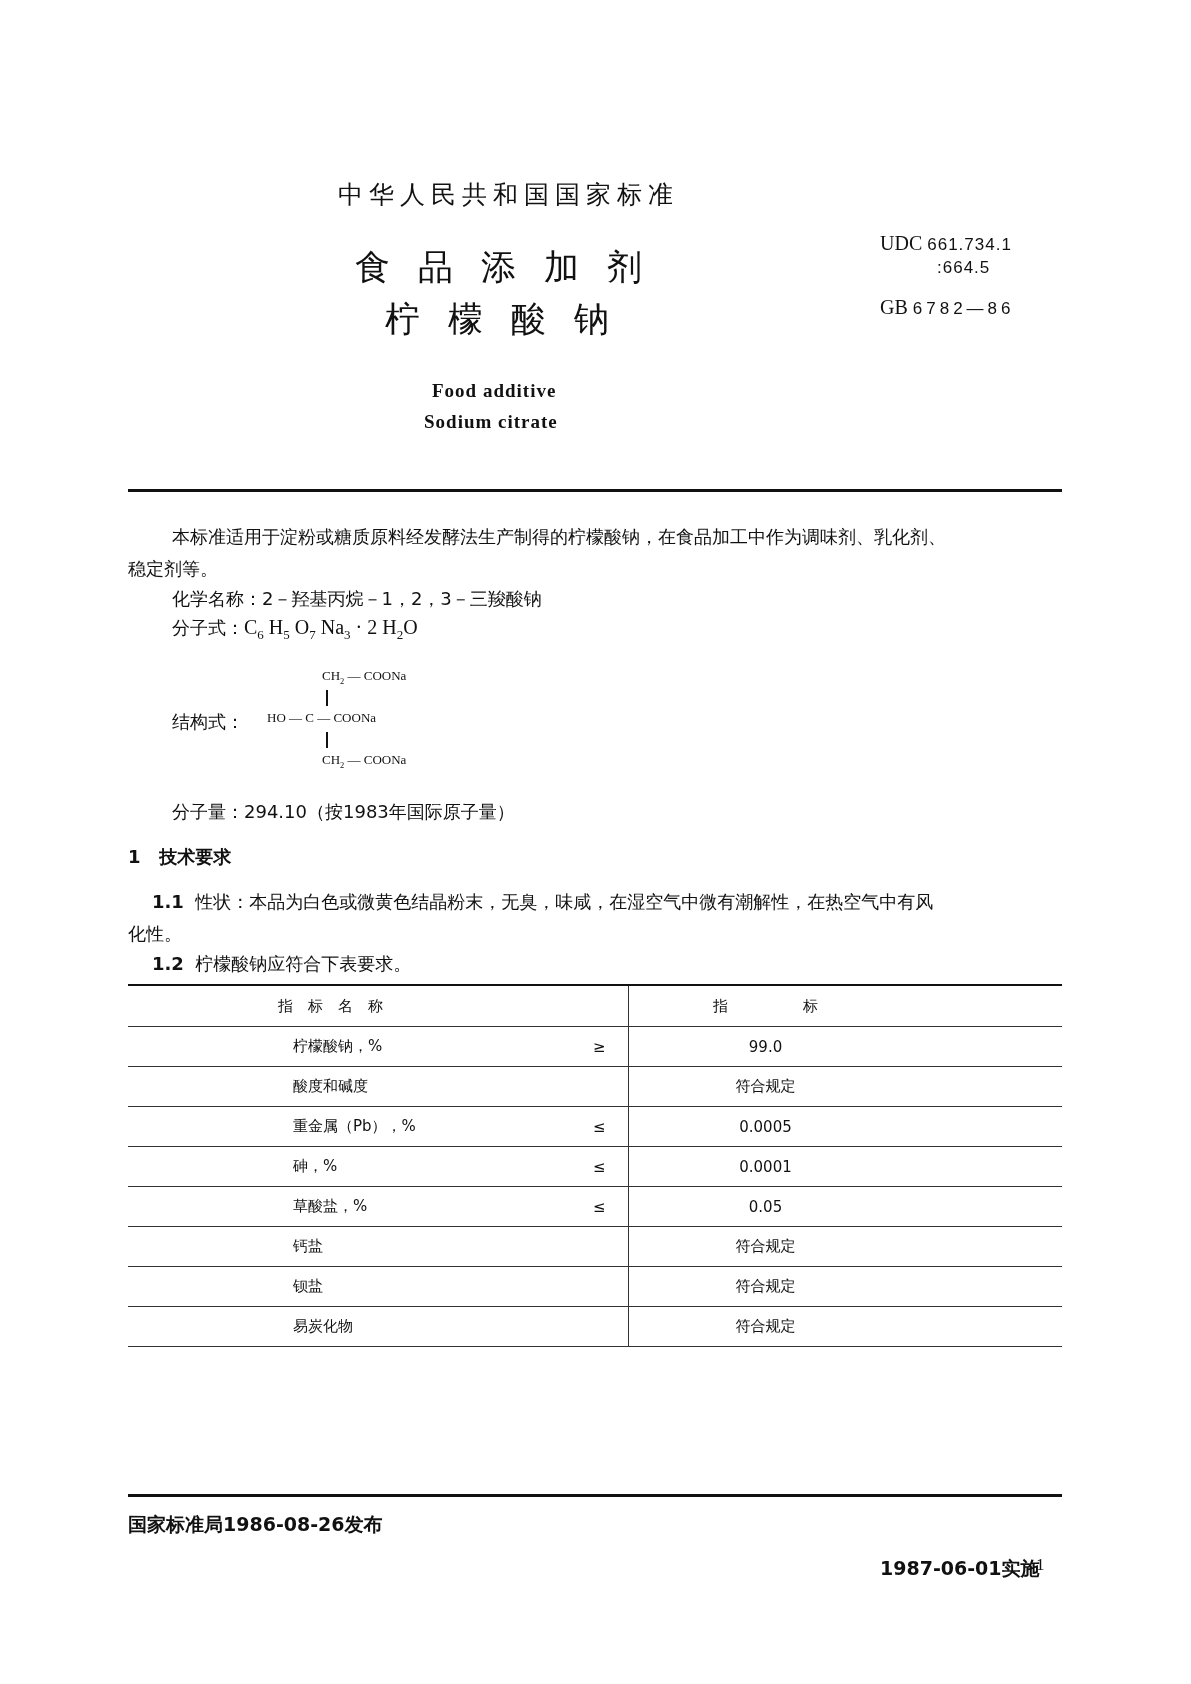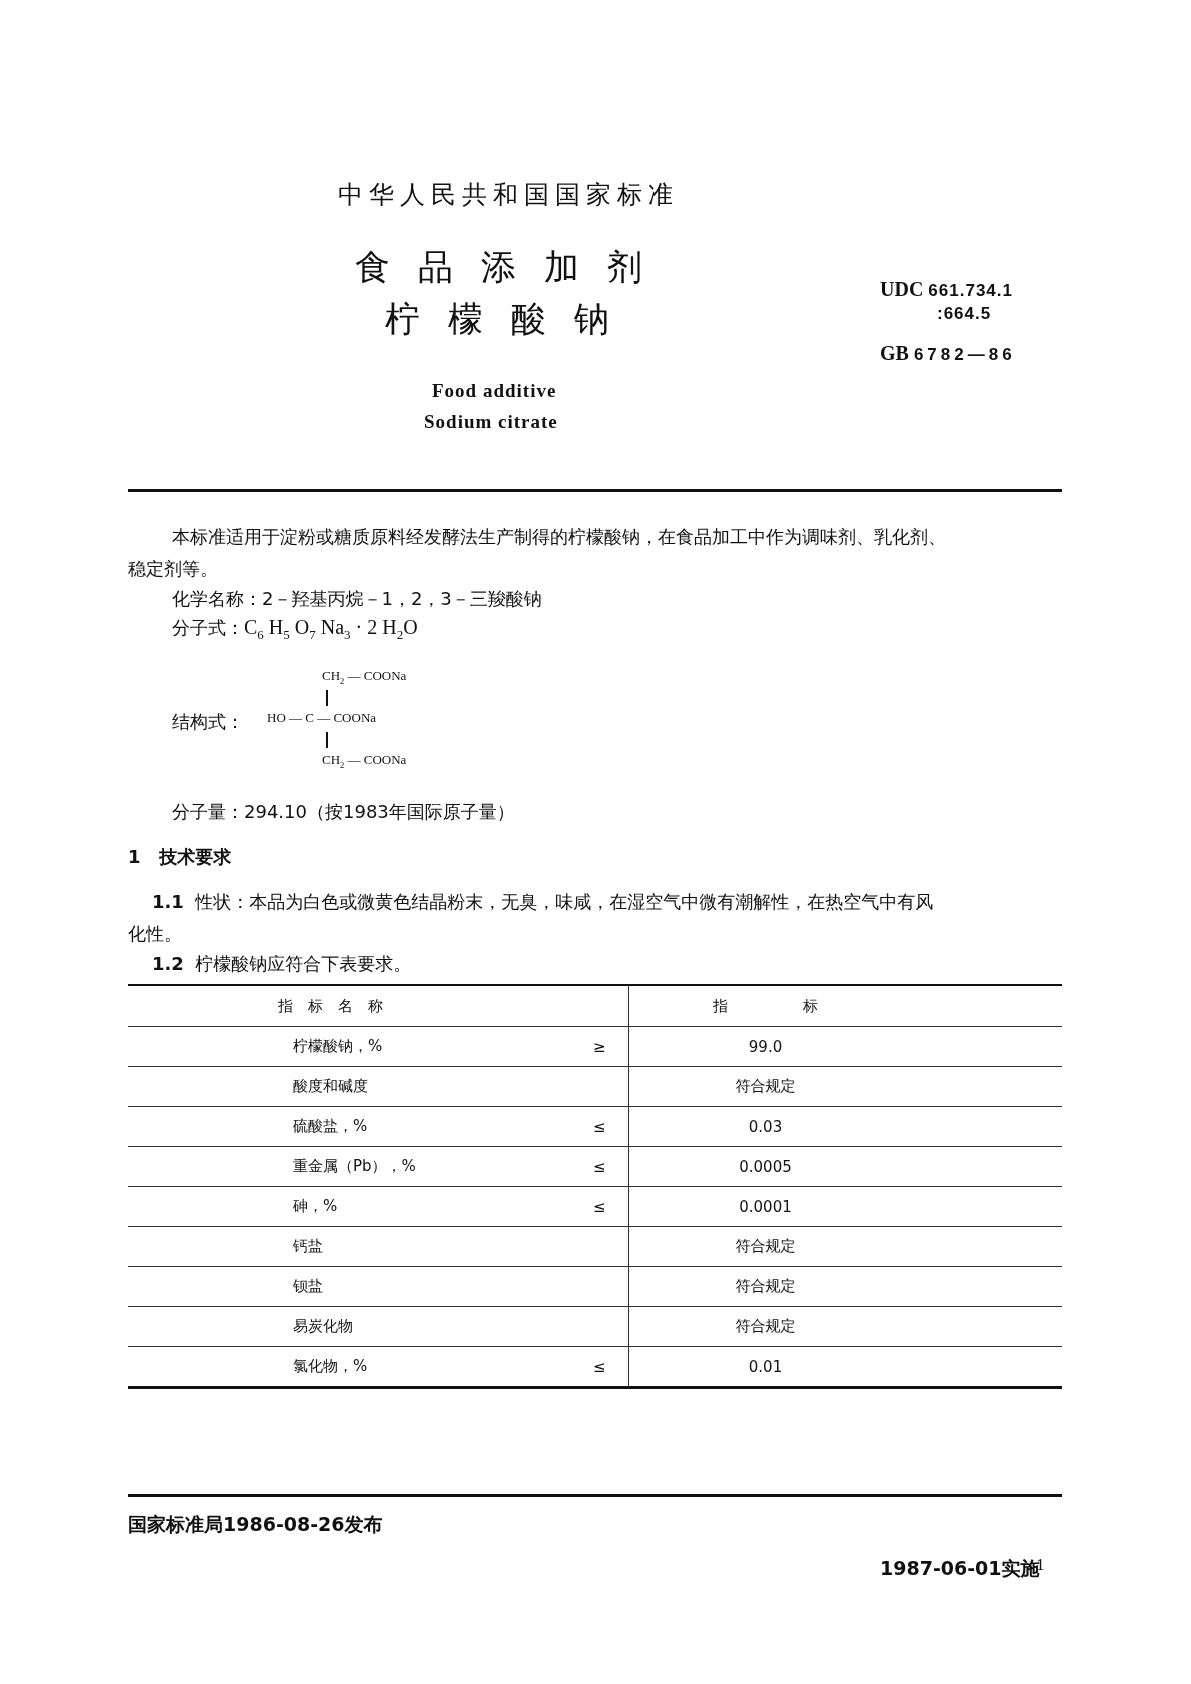--- a/index.html
+++ b/index.html
@@ -3,21 +3,21 @@
 <meta charset="utf-8">
 <style>
   html, body { margin:0; padding:0; background:#ffffff; }
   body { width:1191px; height:1684px; position:relative; overflow:hidden; color:#111; font-family:"DejaVu Serif", serif; }
   .abs { position:absolute; white-space:nowrap; }
   .sans { font-family:"DejaVu Sans", sans-serif; }
   .bold { font-weight:bold; }
   .national { left:338px; top:178px; font-size:25px; letter-spacing:6px; }
   .title-cn { font-size:35px; letter-spacing:28px; }
   .title-en { font-size:19px; font-weight:bold; font-family:"Liberation Serif", serif; }
-  .udc { left:880px; top:232px; font-size:20px; font-weight:bold; font-family:"Liberation Serif", serif;margin-top:46px; }
+  .udc { left:880px; top:232px; font-size:20px; font-weight:normal; font-family:"Liberation Serif", serif; }
   .udc .num { font-family:"Liberation Sans", sans-serif; font-size:17px; letter-spacing:1px; }
   .rule { position:absolute; left:128px; width:934px; background:#111; }
   .para { font-size:18px; }
   .chem { font-family:"Liberation Serif", serif; font-size:13px; }
   sub { font-size:65%; }
   table.spec { position:absolute; left:128px; top:986px; width:934px; border-collapse:collapse; font-size:15px; }
   table.spec td { height:39px; border-bottom:1.5px solid #333; padding:0; vertical-align:middle;margin-top:12px; }
   table.spec td.name { padding-left:165px; width:300px; }
   table.spec td.op { width:35px; text-align:left; border-right:1px solid #333; }
   table.spec td.val { text-align:center; padding-right:160px; }
@@ -95,54 +95,49 @@
         <td class="name">柠檬酸钠，%</td>
         <td class="op">≥</td>
         <td class="val">99.0</td>
       </tr>
   <tr>
         <td class="name">酸度和碱度</td>
         <td class="op"></td>
         <td class="val">符合规定</td>
       </tr>
   <tr>
-        <td class="name">硫酸盐，%</td>
-        <td class="op">≤</td>
-        <td class="val">0.03</td>
-      </tr>
-  <tr>
         <td class="name">重金属（Pb），%</td>
         <td class="op">≤</td>
         <td class="val">0.0005</td>
       </tr>
   <tr>
         <td class="name">砷，%</td>
         <td class="op">≤</td>
         <td class="val">0.0001</td>
+      </tr>
+  <tr>
+        <td class="name">草酸盐，%</td>
+        <td class="op">≤</td>
+        <td class="val">0.05</td>
       </tr>
   <tr>
         <td class="name">钙盐</td>
         <td class="op"></td>
         <td class="val">符合规定</td>
       </tr>
   <tr>
         <td class="name">钡盐</td>
         <td class="op"></td>
         <td class="val">符合规定</td>
       </tr>
   <tr>
         <td class="name">易炭化物</td>
         <td class="op"></td>
         <td class="val">符合规定</td>
       </tr>
-  <tr>
-        <td class="name" style="border-bottom:3px solid #111;">氯化物，%</td>
-        <td class="op" style="border-bottom:3px solid #111;">≤</td>
-        <td class="val" style="border-bottom:3px solid #111;">0.01</td>
-      </tr>
 </tbody>
   </table>
 
 <div class="rule" style="top:1494px; height:3px;"></div>
 
 <div class="abs sans footer-left">国家标准局1986-08-26发布</div>
 <div class="abs sans footer-right">1987-06-01实施</div>
 <div class="abs pagenum">1</div>
 
 </body></html>

